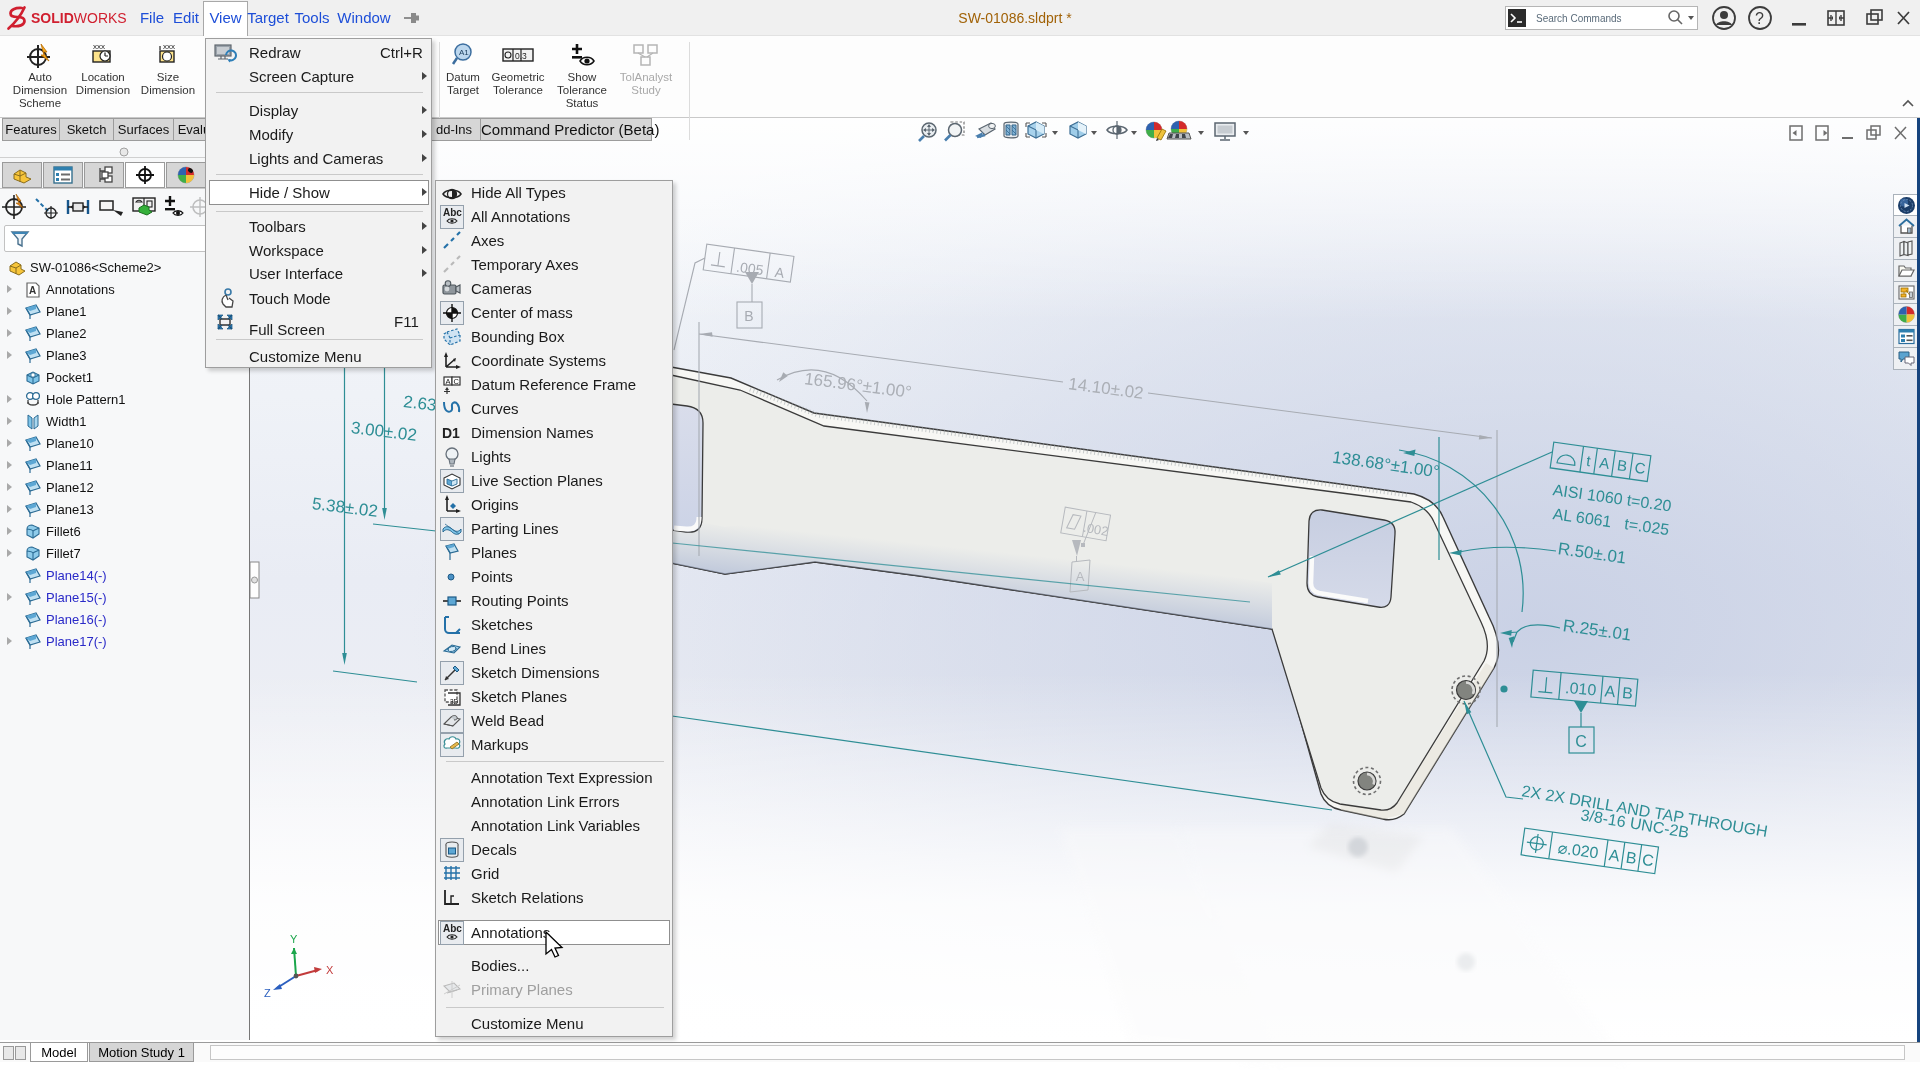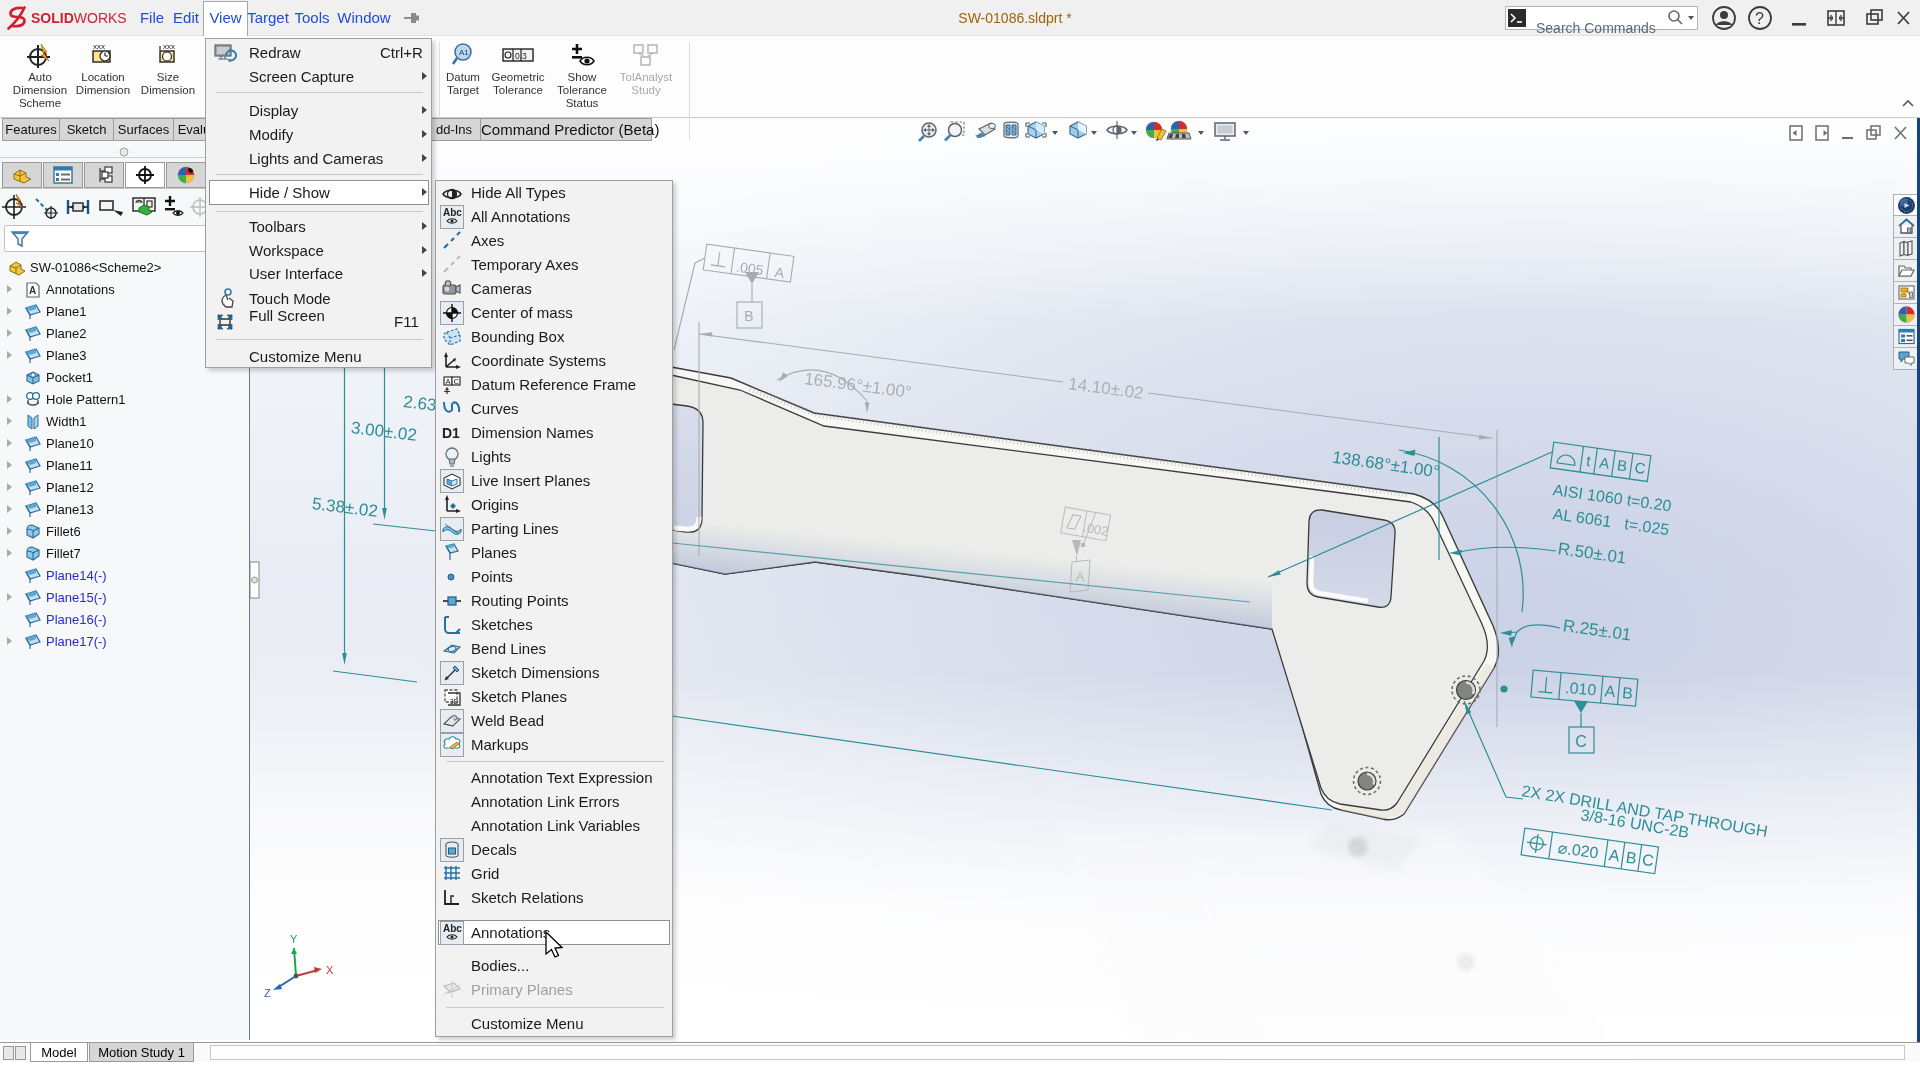--- a/index.html
+++ b/index.html
@@ -4,21 +4,21 @@
 <style>
 *{margin:0;padding:0;box-sizing:border-box}
 html,body{width:1920px;height:1080px;overflow:hidden}
 #app{position:relative;width:1920px;height:1080px;font-family:"Liberation Sans",sans-serif;background:#fff}
 
 #titlebar{position:absolute;left:0;top:0;width:1920px;height:36px;background:#f0f0f0;border-bottom:1px solid #e2e2e2}
 .menuitem{position:absolute;top:0;height:36px;line-height:36px;font-size:15px;color:#1d4ed8;text-align:center}
 #viewbox{position:absolute;left:203px;top:1px;width:45px;height:35px;background:#fff;border:1px solid #a8a8a8;border-bottom:none}
 #wtitle{position:absolute;left:810px;top:0;width:410px;height:36px;line-height:36px;text-align:center;font-size:14px;color:#a16207}
 #searchbox{position:absolute;left:1505px;top:6px;width:193px;height:24px;background:#fff;border:1px solid #b5b5b5}
-#searchbox .ph{position:absolute;left:30px;top:13px;font-size:14px;color:#5a6b7a}
+#searchbox .ph{position:absolute;left:30px;top:6px;font-size:10px;color:#5a6b7a}
 
 #ribbon{position:absolute;left:0;top:36px;width:1920px;height:82px;background:#fdfdfd;border-bottom:1px solid #c9c9c9}
 .rbtn{position:absolute;top:6px;text-align:center;font-size:11.5px;color:#333;line-height:13px}
 .rbtn svg{display:block;margin:0 auto 3px auto}
 .rsep{position:absolute;top:6px;width:1px;height:98px;background:#dcdcdc}
 
 #tabrow{position:absolute;left:0;top:118px;height:23px}
 .ctab{position:absolute;top:0;height:23px;background:#d6d6d6;border:1px solid #9c9c9c;font-size:13px;color:#111;text-align:center;line-height:21px}
 
 #viewport{position:absolute;left:0;top:118px;width:1920px;height:924px;
@@ -803,21 +803,21 @@
     <svg class="micon" style="left:7px;top:271px" viewBox="0 0 24 24">
         <path d="M7,9 L17,9 L17,15 L7,15 Z" fill="none" stroke="#333" stroke-width="1.4"></path>
         <g fill="#2e7fb8" stroke="#17527c" stroke-width=".7">
           <path d="M5,5 L10,5 L5,10 Z"></path>
           <path d="M19,5 L14,5 L19,10 Z"></path>
           <path d="M5,19 L5,14 L10,19 Z"></path>
           <path d="M19,19 L19,14 L14,19 Z"></path>
         </g>
         <path d="M5,5 L9,9 M19,5 L15,9 M5,19 L9,15 M19,19 L15,15" stroke="#17527c" stroke-width="1.2"></path>
       </svg>
-    <div class="mrow" style="left:43px;top:265px">Full Screen</div>
+    <div class="mrow" style="left:43px;top:279px">Full Screen</div>
       <div class="mrow" style="left:188px;top:271px">F11</div>
     <div class="msep" style="top:300px;width:207px"></div>
     <div class="mrow" style="left:43px;top:306px">Customize Menu</div>
   </div>
   <div id="submenu" class="menupanel" style="left:435px;top:180px;width:238px;height:857px">
     <svg class="micon" style="left:4px;top:1px" viewBox="0 0 24 24">
         <path d="M3,12 C6,7 18,7 21,12 C18,17 6,17 3,12 Z" fill="none" stroke="#222" stroke-width="1.5"></path>
         <path d="M12,7.5 A4.5,4.5 0 0 1 12,16.5 Z" fill="#222"></path>
         <circle cx="12" cy="12" r="4.5" fill="none" stroke="#222" stroke-width="1.3"></circle>
       </svg>
@@ -889,21 +889,21 @@
         <circle cx="12" cy="9" r="6" fill="#eef2f5" stroke="#67707a" stroke-width="1.3"></circle>
         <path d="M9,14 L15,14 L14,19 L10,19 Z" fill="#aeb6bd" stroke="#67707a" stroke-width="1.1"></path>
         <path d="M10,21 L14,21" stroke="#67707a" stroke-width="1.2"></path>
       </svg>
     <div class="mrow" style="left:35px;top:264px">Lights</div>
     <div class="micon pressed" style="left:4px;top:288px"><svg width="22" height="22" viewBox="0 0 22 22">
           <path d="M3,8 L11,4 L19,8 L19,15 L11,19 L3,15 Z" fill="#fff" stroke="#333" stroke-width="1.1"></path>
           <path d="M6,9 L6,14 L11,16 L11,11 Z" fill="#5da7d4" stroke="#2b6b94" stroke-width=".9"></path>
           <path d="M11,11 L16,9 L16,14 L11,16" fill="#cfe7f5" stroke="#2b6b94" stroke-width=".9"></path>
         </svg></div>
-    <div class="mrow" style="left:35px;top:288px">Live Insert Planes</div>
+    <div class="mrow" style="left:35px;top:288px">Live Section Planes</div>
     <svg class="micon" style="left:4px;top:312px" viewBox="0 0 24 24">
         <path d="M7,4 L7,18 M7,18 L19,18" stroke="#222" stroke-width="1.6" fill="none"></path>
         <path d="M7,2 L5,7 L9,7 Z M21,18 L16,16 L16,20 Z" fill="#222"></path>
         <path d="M10,13 L13,10 L16,13 L13,16 Z" fill="#2471a8"></path>
       </svg>
     <div class="mrow" style="left:35px;top:312px">Origins</div>
     <div class="micon pressed" style="left:4px;top:336px"><svg width="22" height="22" viewBox="0 0 22 22">
           <path d="M2,11 C5,7 9,9 11,11 C13,13 17,15 20,11 L20,14 C17,18 13,16 11,14 C9,12 5,10 2,14 Z" fill="#7ec4e8" stroke="#2b6b94" stroke-width="1"></path>
           <path d="M4,6 L11,11 M18,16 L11,11" stroke="#2b6b94" stroke-width=".8"></path>
         </svg></div>

